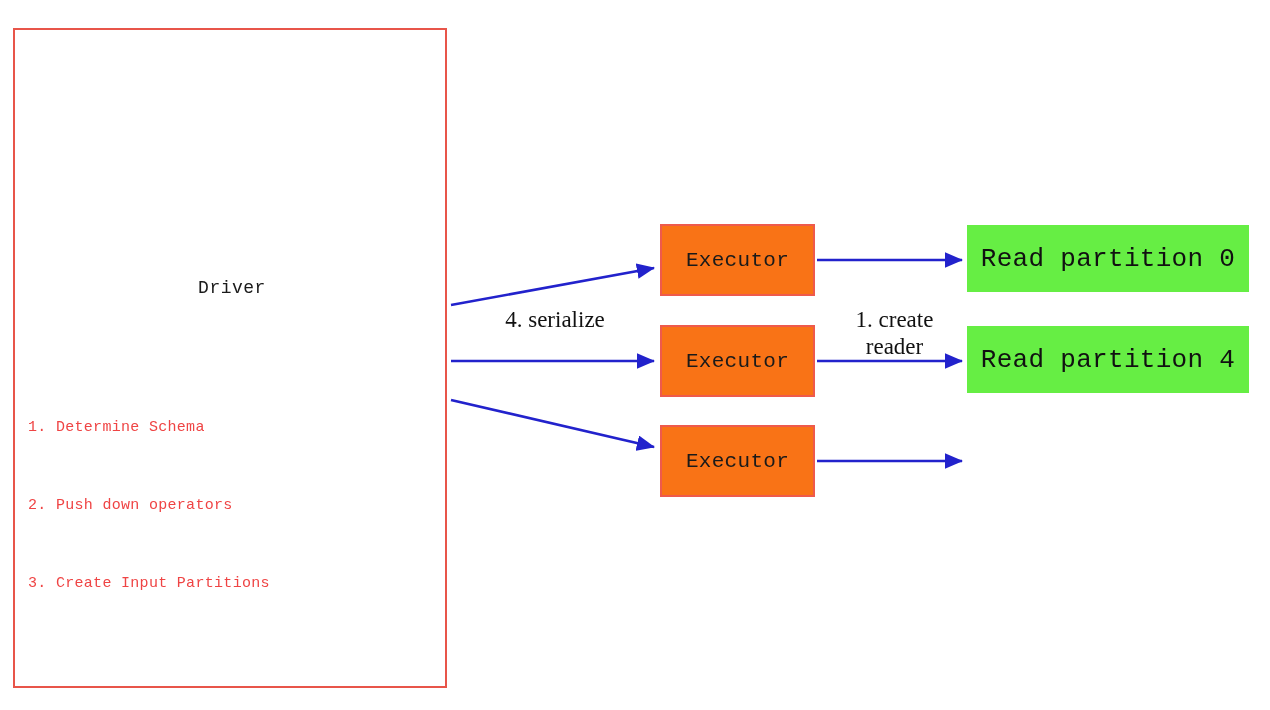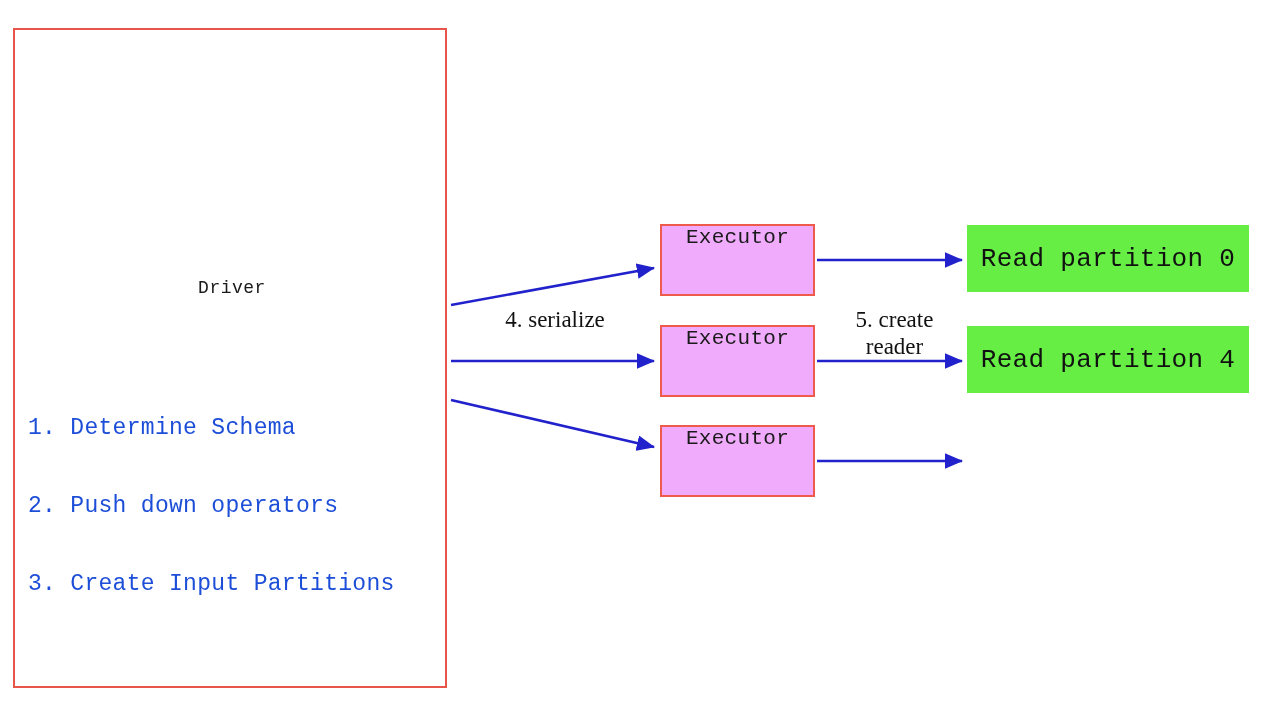--- a/index.html
+++ b/index.html
@@ -44,37 +44,38 @@
     font-family: "Liberation Mono", "DejaVu Sans Mono", monospace;
     font-size: 18px;
     color: #1a1a1a;
     letter-spacing: 0.5px;
   }
   .driver-steps {
     position: absolute;
     left: 13px;
     top: 333px;
     font-family: "Liberation Mono", "DejaVu Sans Mono", monospace;
-    font-size: 23px;
+    font-size: 15px;
     line-height: 26px;
-    color: #1d4ed8;
+    color: #ef4444;
     letter-spacing: 0.3px;
     white-space: pre;
   }
   .driver-step { display: block; }
 
   
   .executor-box {
     position: absolute;
     width: 155px;
     height: 72px;
     border: 2px solid #ee5a4c;
-    background: #f0abfc;
+    background: #f97316;
     box-sizing: border-box;
     display: flex;
+    align-items: center;
     justify-content: center;
   }
   .executor-label {
     font-family: "Liberation Mono", "DejaVu Sans Mono", monospace;
     font-size: 21px;
     color: #1a1a1a;
     letter-spacing: 0.3px;
   }
   .exec-1 { left: 660px; top: 224px; }
   .exec-2 { left: 660px; top: 325px; }
@@ -163,17 +164,17 @@
     <span class="partition-label">Read partition 0</span>
   </div>
   <div class="partition-box part-2">
     <span class="partition-label">Read partition 4</span>
   </div>
 
   <div class="edge-label label-serialize">
     <span class="edge-label-line">4. serialize</span>
   </div>
   <div class="edge-label label-create">
-    <span class="edge-label-line">5. create</span>
+    <span class="edge-label-line">1. create</span>
     <span class="edge-label-line">reader</span>
   </div>
 
 </div>
 
 </body></html>

